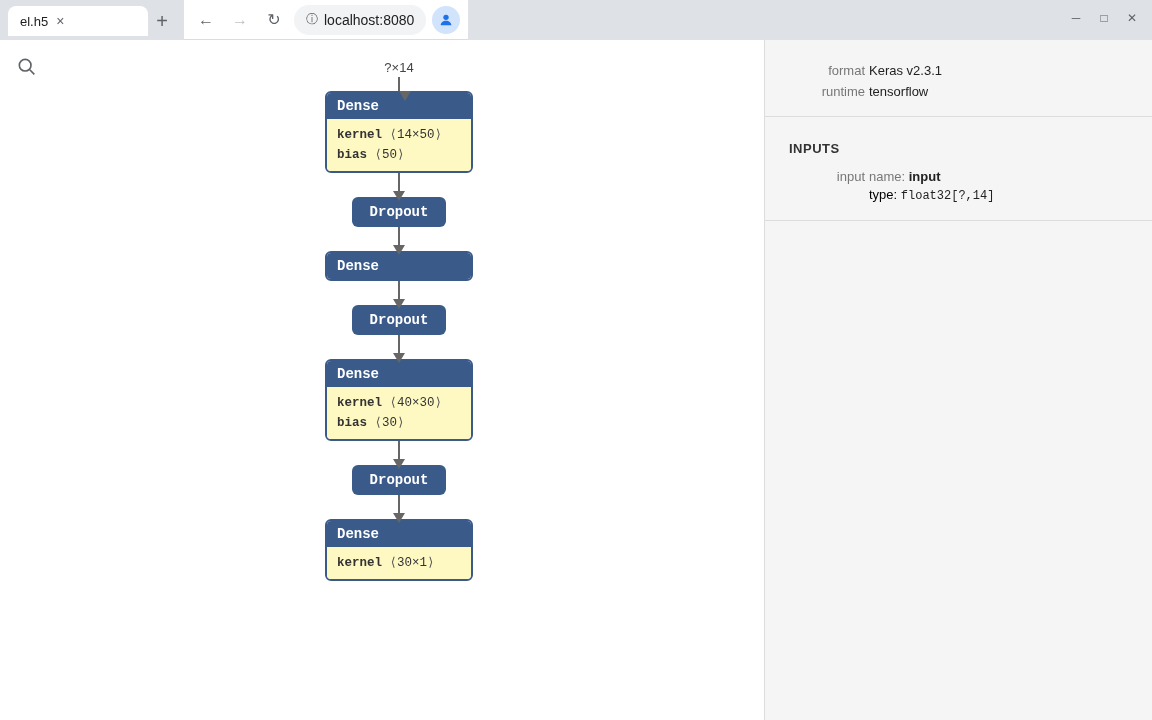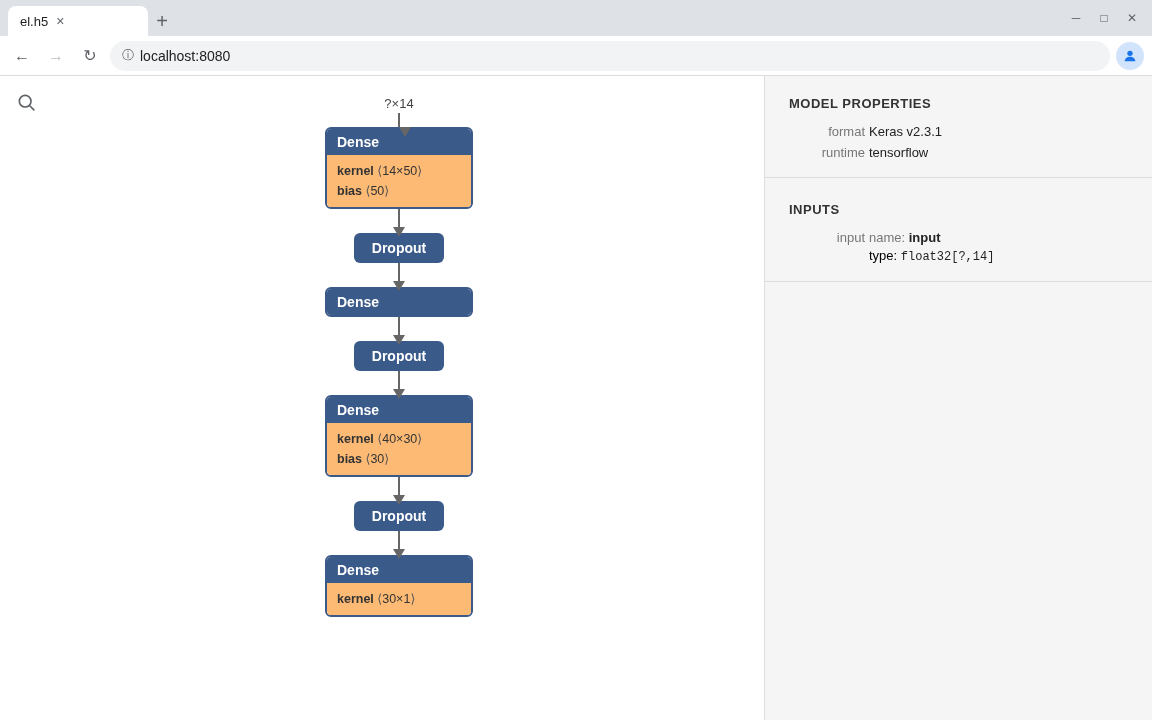--- a/index.html
+++ b/index.html
@@ -10,21 +10,21 @@
       height: 720px;
       overflow: hidden;
       display: flex;
       flex-direction: column;
     }
 
     
     .browser-chrome {
       background: #dee1e6;
       display: flex;
-      flex-direction: column;
+      flex-direction: row;
       flex-shrink: 0;
     }
     .tab-bar {
       display: flex;
       align-items: center;
       padding: 6px 8px 0;
       background: #dee1e6;
       height: 36px;
     }
     .tab {
@@ -181,21 +181,21 @@
       margin: 0 auto;
     }
     .dense-header {
       background: #3a5a8a;
       color: white;
       font-size: 14px;
       font-weight: 600;
       padding: 5px 10px;
     }
     .dense-body {
-      background: #fdba74;
+      background: #fef9c3;
       padding: 6px 10px;
       font-size: 12.5px;
       color: #333;
     }
     .dense-body .param {
       line-height: 1.6;
     }
     .param-label {
       font-weight: 600;
     }
@@ -212,20 +212,21 @@
       font-size: 14px;
       font-weight: 600;
       margin: 0 auto;
       width: auto;
       display: inline-block;
     }
 
     .node-wrapper {
       display: flex;
       flex-direction: column;
+      font-family: Liberation Mono, monospace;
     }
 
     
     .properties-panel {
       width: 388px;
       background: #f5f5f5;
       border-left: 1px solid #ddd;
       overflow-y: auto;
       padding: 20px 0;
       flex-shrink: 0;
@@ -417,21 +418,20 @@
             </div>
           </div>
         </div>
       </div>
 
       <div style="height:20px;"></div>
     </div>
   </div>
 
   <div class="properties-panel">
-    <div class="prop-section-title">MODEL PROPERTIES</div>
 
     <div class="prop-row">
       <span class="prop-key">format</span>
       <span class="prop-value">Keras v2.3.1</span>
     </div>
     <div class="prop-row">
       <span class="prop-key">runtime</span>
       <span class="prop-value">tensorflow</span>
     </div>
 

